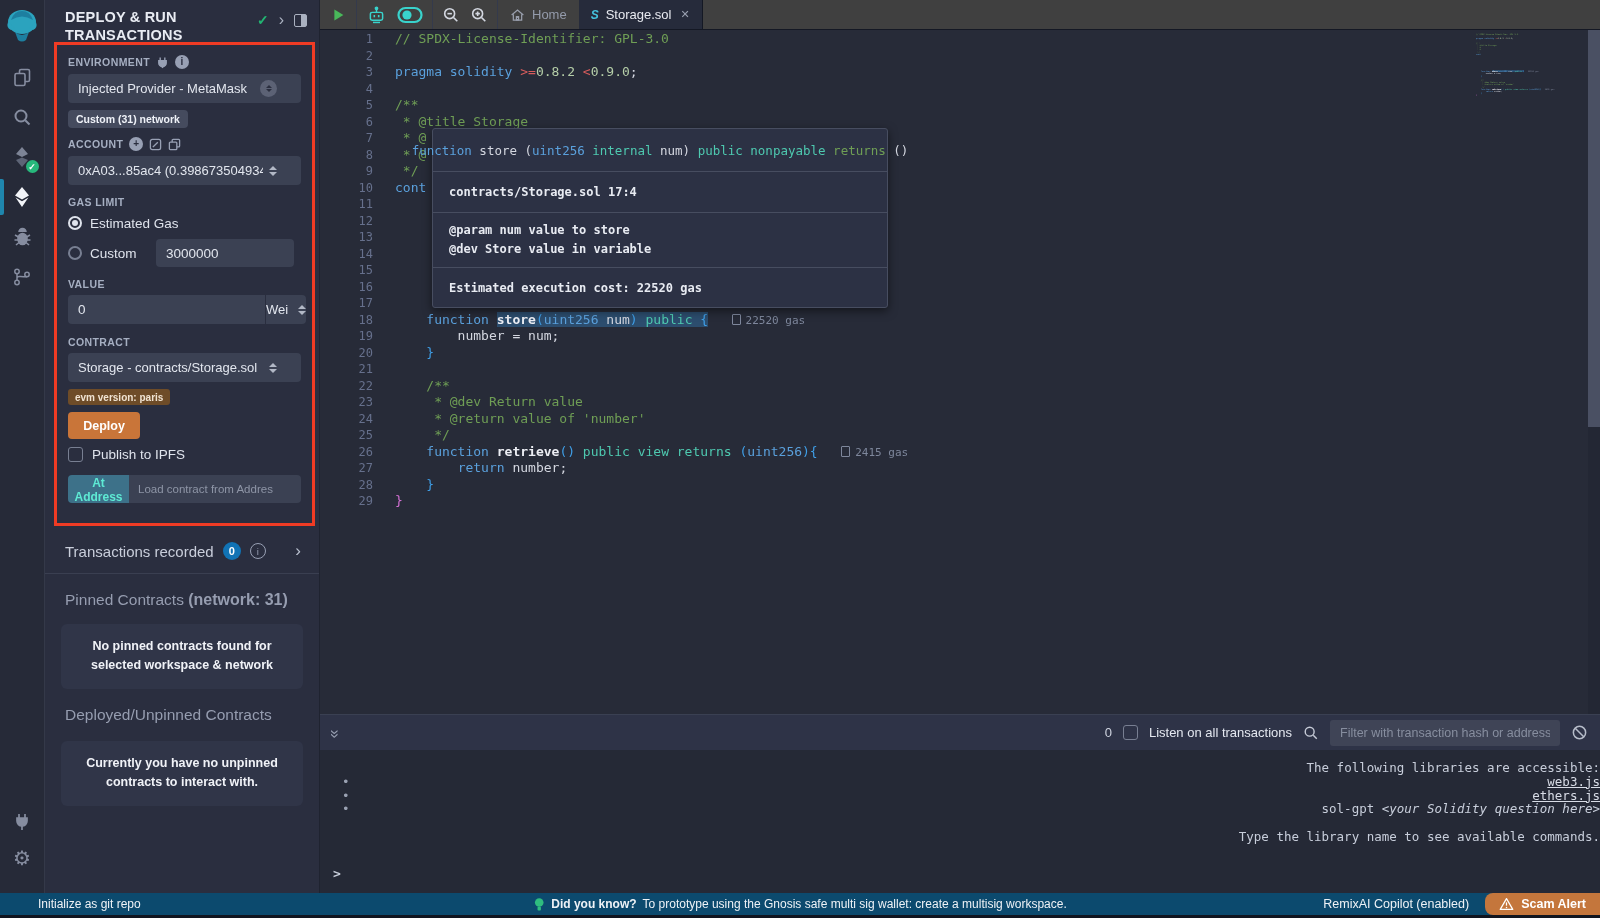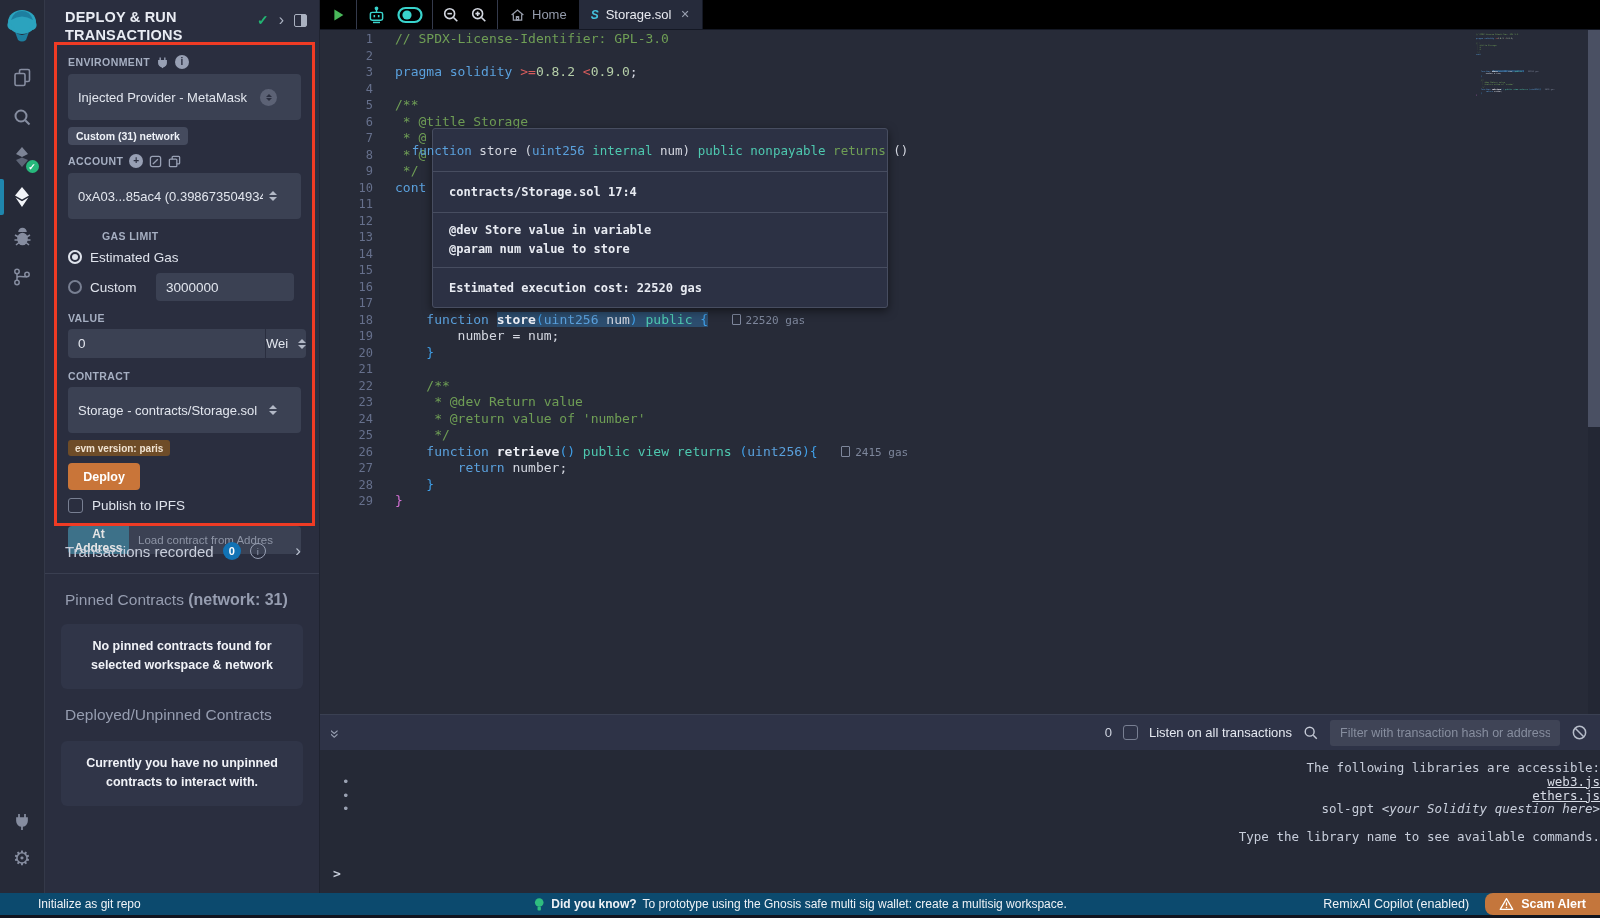--- a/index.html
+++ b/index.html
@@ -24,21 +24,21 @@
   .panel-header{display:flex;align-items:flex-start;padding:8px 12px 0 20px;}
   .panel-title{width:170px;font-size:14.5px;font-weight:bold;color:#e9ecf3;line-height:1.25;letter-spacing:.2px;}
   .header-icons{margin-left:auto;display:flex;align-items:center;gap:10px;margin-top:4px;}
   .check-glyph{color:#22b573;font-size:14px;font-weight:bold;}
   .chev-glyph{color:#aab1c0;font-size:16px;line-height:1;cursor:pointer;}
   .pin-box{width:13px;height:13px;border:1.5px solid #aab1c0;border-radius:2px;position:relative;cursor:pointer;}
   .pin-box::after{content:"";position:absolute;right:0;top:0;bottom:0;width:5px;background:#aab1c0;}
 
   .red-box{position:absolute;left:9px;top:42px;width:261px;height:484px;border:3px solid #ef3b24;padding:9px 11px;}
   .fld-label{display:flex;align-items:center;gap:6px;font-size:10.5px;font-weight:bold;color:#a6afc2;letter-spacing:.4px;}
-  .sel{display:flex;align-items:center;height:46px;background:#3b4153;border-radius:4px;padding:0 24px 0 10px;
+  .sel{display:flex;align-items:center;height:29px;background:#3b4153;border-radius:4px;padding:0 24px 0 10px;
        font-size:13px;color:#e2e6ee;margin-top:5px;cursor:pointer;white-space:nowrap;overflow:hidden;}
   .sel .grow{flex:1;overflow:hidden;text-overflow:clip;white-space:nowrap;}
   .updown{display:flex;flex-direction:column;align-items:center;gap:2px;margin-left:6px;flex:none;}
   .updown i{width:0;height:0;border-left:4px solid transparent;border-right:4px solid transparent;display:block;}
   .updown .u{border-bottom:4px solid #b2b8c6;} .updown .d{border-top:4px solid #b2b8c6;}
   .circle-arrows{flex:none;width:17px;height:17px;border-radius:50%;background:#5c6275;display:flex;flex-direction:column;
                  align-items:center;justify-content:center;gap:1px;margin-left:6px;}
   .circle-arrows i{width:0;height:0;border-left:3px solid transparent;border-right:3px solid transparent;display:block;}
   .circle-arrows .u{border-bottom:3px solid #2a2e3f;} .circle-arrows .d{border-top:3px solid #2a2e3f;}
   .net-badge{display:inline-block;margin-top:7px;background:#454b5e;color:#eef1f7;font-size:10.5px;font-weight:bold;
@@ -58,21 +58,21 @@
   .unit-box{width:68px;height:29px;background:#3b4153;border-left:1px solid #2a2e3f;border-radius:0 4px 4px 0;
             display:flex;align-items:center;justify-content:center;font-size:13px;color:#e2e6ee;cursor:pointer;gap:4px;}
   .evm-badge{display:inline-block;margin-top:7px;background:#6e4c28;color:#f0e3d2;font-size:10px;font-weight:bold;
              padding:2.5px 7px;border-radius:3px;}
   .deploy-btn{margin-top:7px;width:72px;height:27px;background:#c97539;border:none;border-radius:4px;color:#fff;
               font-size:12.5px;font-weight:bold;cursor:pointer;font-family:"Liberation Sans",sans-serif;}
   .ipfs-row{margin-top:8px;display:flex;align-items:center;}
   .checkbox{width:15px;height:15px;border:1.5px solid #787f92;border-radius:3px;background:transparent;flex:none;cursor:pointer;}
   .ipfs-label{font-size:13.5px;color:#dfe3ec;margin-left:9px;}
   .ataddr-row{margin-top:13px;display:flex;}
-  .ataddr-btn{width:92px;height:28px;background:#3d7189;border:none;border-radius:4px 0 0 4px;color:#e5e5e5;
+  .ataddr-btn{width:92px;height:28px;background:#3d7189;border:none;border-radius:4px 0 0 4px;color:#5eead4;
               font-size:12px;font-weight:bold;cursor:pointer;font-family:"Liberation Sans",sans-serif;}
   .ataddr-input{flex:1;height:28px;background:#3b4153;border:none;border-radius:0 4px 4px 0;color:#8e95a6;
                 font-size:11.5px;padding:0 9px;outline:none;font-family:"Liberation Sans",sans-serif;}
   .ataddr-input::placeholder{color:#8e95a6;}
 
   .panel-lower{position:absolute;left:0;right:0;top:537px;}
   .trans-row{display:flex;align-items:center;gap:9px;padding:0 18px 0 20px;height:28px;}
   .trans-label{font-size:15px;color:#c9cedb;}
   .count-badge{width:18px;height:18px;border-radius:50%;background:#1173b5;color:#fff;font-size:11px;font-weight:bold;
                display:flex;align-items:center;justify-content:center;}
@@ -81,21 +81,21 @@
   .trans-chev{margin-left:auto;color:#b9c0cf;font-size:17px;cursor:pointer;}
   .divider{border-top:1px solid #3a3f51;margin-top:8px;}
   .sec-title{margin:17px 20px 0;font-size:15.5px;color:#969db0;}
   .sec-title small{font-size:16px;font-weight:bold;}
   .empty-box{margin:15px 16px 0;background:#303548;border-radius:6px;padding:13px 12px;text-align:center;
              font-size:12.5px;font-weight:bold;color:#f0f2f7;line-height:1.55;}
   .empty-box .inner{max-width:212px;margin:0 auto;}
 
   
   .editor{position:absolute;left:320px;top:0;right:0;height:714px;background:#272b38;}
-  .tabbar{height:30px;background:#000000;border-bottom:1px solid #141824;display:flex;align-items:stretch;}
+  .tabbar{height:30px;background:#404040;border-bottom:1px solid #141824;display:flex;align-items:stretch;}
   .tb-group{display:flex;align-items:center;padding:0 9px;gap:10px;border-right:1px solid #343a4c;}
   .tb-btn{display:flex;align-items:center;justify-content:center;cursor:pointer;}
   .tab{display:flex;align-items:center;gap:7px;padding:0 12px;font-size:13px;color:#949bab;cursor:pointer;}
   .tab.active{background:#262b3b;color:#e8eaf0;border-right:1px solid #141824;}
   .sol-glyph{color:#45c2dd;font-weight:bold;font-style:italic;font-size:12px;}
   .tab-close{color:#99a0b0;font-size:11px;margin-left:2px;cursor:pointer;}
 
   .code-area{position:absolute;left:0;right:0;top:30px;bottom:0;overflow:hidden;}
   .gutter{position:absolute;left:0;top:1px;width:62px;text-align:right;padding-right:9px;
           font-family:"DejaVu Sans Mono","Liberation Mono",monospace;font-size:12px;color:#66708c;}
@@ -275,21 +275,21 @@
       </div>
       <div class="sel">
         <span class="grow">0xA03...85ac4 (0.398673504934</span>
         <span class="updown">
             <i class="u"></i>
             <i class="d"></i>
           </span>
       </div>
 
       
-      <div class="fld-label" style="margin-top:11px;margin-left:34px;">
+      <div class="fld-label" style="margin-top:11px;">
         <span>GAS LIMIT</span>
       </div>
       <div class="row" style="margin-top:5px;height:20px;">
         <span class="radio sel-on"></span>
         <span class="radio-label">Estimated Gas</span>
       </div>
       <div class="row" style="margin-top:6px;">
         <span class="radio"></span>
         <span class="radio-label" style="width:66px;">Custom</span>
         <input class="num-input" value="3000000" style="">
@@ -485,22 +485,22 @@
         <div class="scroll-thumb"></div>
       </div>
     </div>
 
     <div class="tooltip">
       <div class="tt-sec tt-sig"><span class="tk-k">function </span><span class="tk-w">store </span><span class="tk-w">(</span><span class="tk-k">uint256</span><span class="tk-m"> internal</span><span class="tk-w"> num</span><span class="tk-w">) </span><span class="tk-m">public nonpayable </span><span class="tk-c">returns </span><span class="tk-w">()</span></div>
       <div class="tt-sec tt-file">
         <span>contracts/Storage.sol 17:4</span>
       </div>
       <div class="tt-sec tt-doc">
+        <div>@param num value to store</div>
         <div>@dev Store value in variable</div>
-        <div>@param num value to store</div>
       </div>
       <div class="tt-sec tt-gas">
         <span>Estimated execution cost: 22520 gas</span>
       </div>
     </div>
   </div>
 
   <div class="terminal">
     <div class="term-bar">
       <span class="dbl-chev">»</span>

